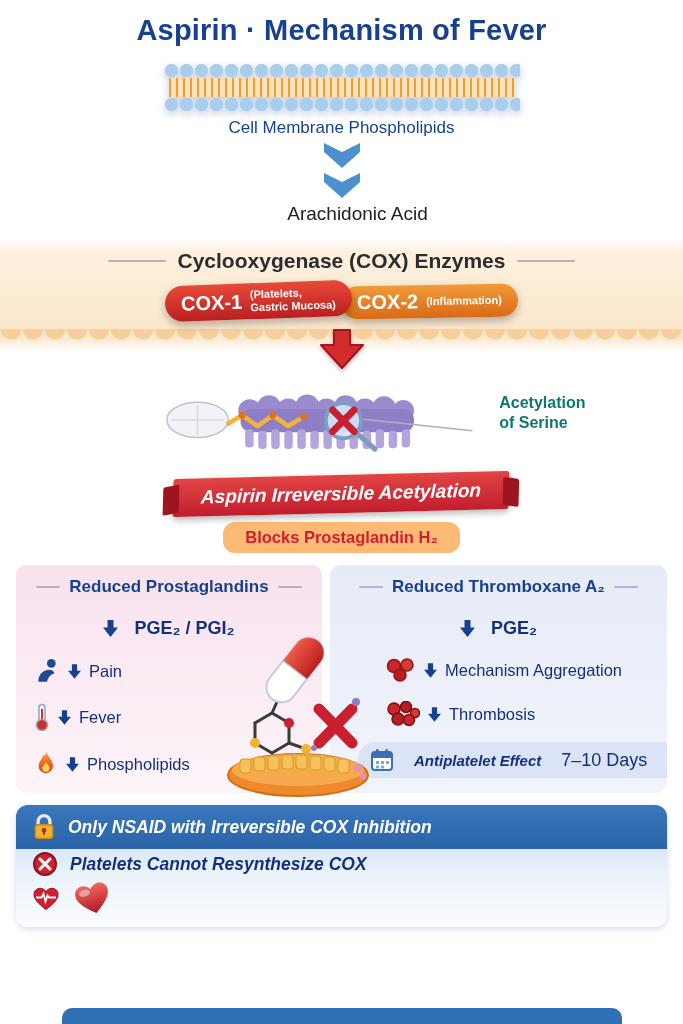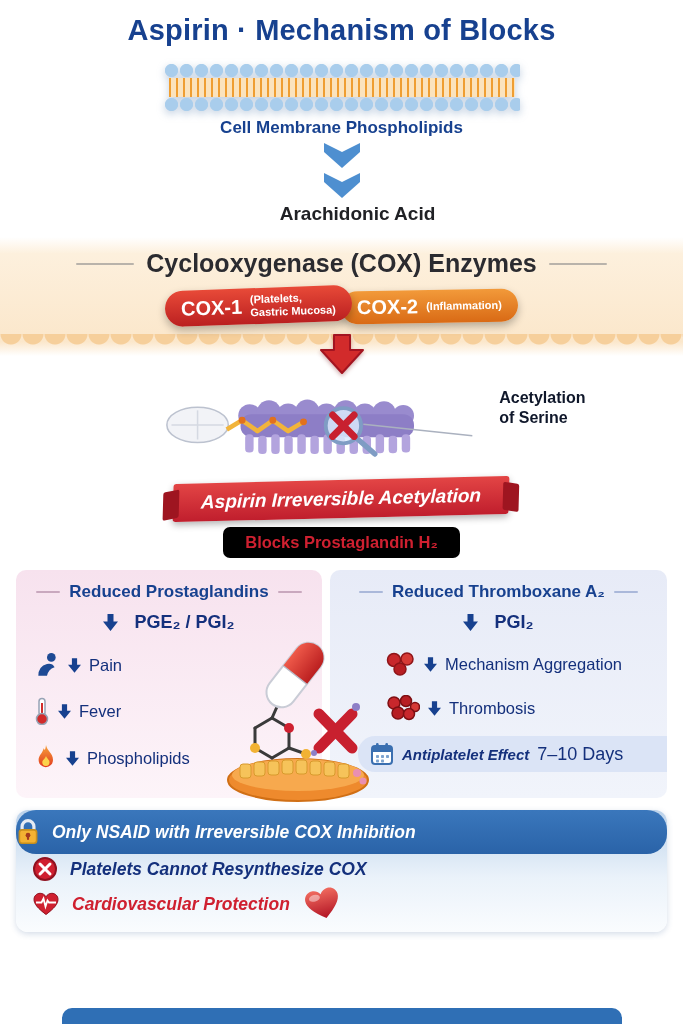--- a/index.html
+++ b/index.html
@@ -10,93 +10,93 @@
   
   .title{
     margin:14px 0 0;text-align:center;font-size:29px;font-weight:bold;
     color:#17418f;letter-spacing:.2px;
   }
   
   .membrane{width:356px;margin:16px auto 6px;filter:drop-shadow(0 3px 4px rgba(80,120,170,.35));}
   .mem-row{height:15px;background-image:radial-gradient(circle at 7.5px 7.5px,#a9cdec 6.2px,rgba(0,0,0,0) 7px);background-size:15px 15px;background-repeat:repeat-x;}
   .mem-tails{height:19px;margin:0 5px;background:repeating-linear-gradient(90deg,#ef9e32 0 2px,#fbe3bd 2px 7px);}
   
-  .step-label{ text-align:center;font-weight:bold;color:#17418f;font-size:17px;margin-top:2px;}
+  .step-label{ text-align:center;font-weight:normal;color:#17418f;font-size:17px;margin-top:2px;}
   .step-label.dark{color:#202125;font-size:19px;margin-top:2px;margin-left:32px;}
   .chev{display:block;margin:5px auto;}
   
   .cox-band{margin-top:12px;padding-top:12px;background:linear-gradient(180deg,rgba(253,243,227,0) 0%,#fdf0dd 14%,#fbe7cb 88%,rgba(251,231,203,0) 100%);}
   .cox-title-row{display:flex;align-items:center;justify-content:center;gap:12px;}
   .cox-title-row .rule{width:58px;height:2px;background:#b9b3ab;border-radius:1px;}
-  .cox-title{font-size:25px;font-weight:bold;color:#2b2b30;}
+  .cox-title{font-size:21px;font-weight:bold;color:#2b2b30;}
   .pills{display:flex;justify-content:center;align-items:center;margin-top:10px;}
   .pill{border-radius:26px;padding:5px 16px;color:#fff;display:flex;align-items:center;gap:8px;box-shadow:0 4px 8px rgba(0,0,0,.28);}
   .pill .pill-name{font-size:20px;font-weight:bold;white-space:nowrap;}
   .pill .pill-detail{display:flex;flex-direction:column;font-size:11px;font-weight:bold;line-height:1.2;}
   .pill.cox1{background:linear-gradient(180deg,#e84a38 0%,#ba1f20 100%);transform:rotate(-2deg);z-index:2;}
   .pill.cox2{background:linear-gradient(180deg,#f29a3a 0%,#d96a15 100%);transform:rotate(-1deg);margin-left:-10px;}
   .bumps{height:22px;margin-top:10px;background-image:radial-gradient(circle at 11px 0px,#f6cf9b 10px,rgba(0,0,0,0) 11px);background-size:22px 22px;background-repeat:repeat-x;}
   .red-arrow{position:relative;z-index:3;display:block;margin:-22px auto 0;filter:drop-shadow(0 2px 2px rgba(120,20,20,.35));}
   
   .enzyme-wrap{position:relative;width:500px;height:102px;margin:4px auto 0;}
   .enzyme-svg{position:absolute;left:58px;top:0;}
-  .callout{position:absolute;right:6px;top:10px;color:#0f172a;font-weight:bold;font-size:16px;line-height:1.2;}
+  .callout{position:absolute;right:6px;top:20px;color:#0f766e;font-weight:bold;font-size:16px;line-height:1.2;}
   
   .ribbon-wrap{text-align:center;margin-top:0;}
   .ribbon{
     position:relative;display:inline-block;transform:rotate(-1.4deg) skewX(-3deg);
     background:linear-gradient(180deg,#e34545 0%,#c01e2d 100%);color:#fff;
     font-style:italic;font-weight:bold;font-size:19px;padding:8px 28px;border-radius:3px;
     box-shadow:0 3px 7px rgba(0,0,0,.3);
   }
   .ribbon::before,.ribbon::after{content:"";position:absolute;top:7px;width:16px;height:28px;background:#9e1520;z-index:-1;border-radius:2px;}
   .ribbon::before{left:-10px;transform:skewY(-10deg);}
   .ribbon::after{right:-10px;transform:skewY(10deg);}
   .blocks-chip{
-    width:max-content;margin:9px auto 0;background:#000000;color:#cf2030;
-    font-weight:bold;font-size:16.5px;padding:6px 22px;border-radius:7px;
+    width:max-content;margin:9px auto 0;background:#fdba74;color:#cf2030;
+    font-weight:bold;font-size:16.5px;padding:6px 22px;border-radius:12px;
   }
   
   .panels{position:relative;display:flex;gap:8px;margin:12px 16px 0;}
   .panel{border-radius:10px;min-height:228px;padding:12px 0 12px;box-sizing:border-box;}
   .panel.pink{flex:0 0 47%;background:linear-gradient(180deg,#f7e2ee 0%,#fdf4f9 100%);}
   .panel.blue{flex:1;background:linear-gradient(180deg,#e7ebf7 0%,#f1f4fb 100%);}
   .panel-head{display:flex;align-items:center;justify-content:center;gap:9px;color:#17418f;font-weight:bold;font-size:17px;}
   .panel-head .rule{width:24px;height:2px;border-radius:1px;}
   .pink .panel-head .rule{background:#c9a8be;}
   .blue .panel-head .rule{background:#aab8da;}
-  .panel-sub{display:flex;justify-content:center;align-items:center;gap:16px;margin-top:10px;color:#14307c;font-weight:bold;font-size:18px;}
+  .panel-sub{display:flex;justify-content:center;align-items:center;gap:16px;margin-top:21px;color:#14307c;font-weight:bold;font-size:18px;}
   .item{display:flex;align-items:center;gap:8px;margin:19px 0 0 18px;color:#14307c;font-weight:normal;font-size:16.5px;}
   .panel.blue .item{margin-left:56px;}
   .effect{
-    display:flex;align-items:center;gap:8px;margin:15px 0 0 28px;
+    display:flex;align-items:center;gap:20px;margin:15px 0 0 28px;
     background:#dbe4f6;border-radius:17px 0 0 17px;padding:6px 8px 6px 12px;color:#14307c;
   }
   .effect .eff-label{font-style:italic;font-weight:bold;font-size:15px;}
   .effect .eff-value{font-weight:normal;font-size:18px;}
   .capsule-art{position:absolute;left:50%;margin-left:-122px;top:60px;z-index:2;pointer-events:none;}
   
   .summary{
     margin:12px 16px 0;border-radius:12px;overflow:hidden;
     background:linear-gradient(180deg,#bcd2ea 0%,#eaf2fa 55%,#fafcfe 100%);
     box-shadow:0 2px 6px rgba(40,80,140,.2);
   }
   .sum-row{display:flex;align-items:center;gap:12px;padding:2px 16px;font-style:italic;font-weight:bold;font-size:17.5px;}
-  .sum-row.first{background:linear-gradient(180deg,#3a77bc 0%,#2a63a8 100%);color:#ffffff;padding:8px 0;border-radius:20px;}
+  .sum-row.first{background:linear-gradient(180deg,#3a77bc 0%,#2a63a8 100%);color:#ffffff;padding:8px 16px;}
   .sum-row.second{color:#14307c;}
   .sum-row.third{color:#cf2030;padding-bottom:10px;}
   
   .footer-bar{position:absolute;bottom:0;left:50%;transform:translateX(-50%);width:560px;height:16px;background:#2f6fb5;border-radius:10px 10px 0 0;}
 </style>
 </head>
 <body>
 
 <div class="page">
 
-  <h1 class="title">Aspirin · Mechanism of Blocks</h1>
+  <h1 class="title">Aspirin · Mechanism of Fever</h1>
 
   <div class="membrane">
     <div class="mem-row"></div>
     <div class="mem-tails"></div>
     <div class="mem-row"></div>
   </div>
 
   <div class="step-label">Cell Membrane Phospholipids</div>
 
   <svg class="chev" width="36" height="25" viewBox="0 0 36 25">
@@ -258,21 +258,21 @@
     <section class="panel blue">
       <div class="panel-head">
         <div class="rule"></div>
         <span>Reduced Thromboxane A₂</span>
         <div class="rule"></div>
       </div>
       <div class="panel-sub">
         <svg width="15" height="17" viewBox="0 0 15 17">
           <path d="M4.5 0 h6 v7.5 h4.5 L7.5 17 0 7.5 h4.5 z" fill="#17418f"></path>
         </svg>
-        <span>PGI₂</span>
+        <span>PGE₂</span>
       </div>
       <div class="item">
         <svg width="30" height="24" viewBox="0 0 30 24">
           <circle cx="8" cy="8" r="6.5" fill="#c8272c" stroke="#8f1418" stroke-width="1.5"></circle>
           <circle cx="21" cy="7" r="6" fill="#d63a36" stroke="#8f1418" stroke-width="1.5"></circle>
           <circle cx="14" cy="17" r="6" fill="#b71e23" stroke="#8f1418" stroke-width="1.5"></circle>
         </svg>
         <svg width="13" height="15" viewBox="0 0 15 17">
           <path d="M4.5 0 h6 v7.5 h4.5 L7.5 17 0 7.5 h4.5 z" fill="#17418f"></path>
         </svg>
@@ -382,21 +382,20 @@
             <line x1="18" y1="8" x2="8" y2="18"></line>
         </g>
       </svg>
       <span>Platelets Cannot Resynthesize COX</span>
     </div>
     <div class="sum-row third">
       <svg width="28" height="26" viewBox="0 0 28 26">
         <path d="M14 23.5 C5.8 17.4 2 12.8 2 8.4 C2 5 4.7 2.3 8.1 2.3 C10.5 2.3 12.8 3.6 14 5.8 C15.2 3.6 17.5 2.3 19.9 2.3 C23.3 2.3 26 5 26 8.4 C26 12.8 22.2 17.4 14 23.5 Z" fill="#cf2030" stroke="#901220" stroke-width="1"></path>
         <polyline points="4,11.5 9.5,11.5 11.5,7.5 13.5,15.5 15.5,9.5 17,11.5 24,11.5" fill="none" stroke="#ffffff" stroke-width="1.8"></polyline>
       </svg>
-      <span>Cardiovascular Protection</span>
       <svg width="42" height="36" viewBox="0 0 28 26">
         <defs>
           <linearGradient id="gh" x1="0" y1="0" x2="0" y2="1">
             <stop offset="0" stop-color="#f06a5e"></stop>
               <stop offset="1" stop-color="#b11424"></stop>
           </linearGradient>
         </defs>
         <g transform="rotate(-14 14 13)">
           <path d="M14 23.5 C5.8 17.4 2 12.8 2 8.4 C2 5 4.7 2.3 8.1 2.3 C10.5 2.3 12.8 3.6 14 5.8 C15.2 3.6 17.5 2.3 19.9 2.3 C23.3 2.3 26 5 26 8.4 C26 12.8 22.2 17.4 14 23.5 Z" fill="url(#gh)"></path>
           <ellipse cx="9" cy="7.5" rx="4" ry="2.4" fill="#ffffff" opacity="0.45"></ellipse>

